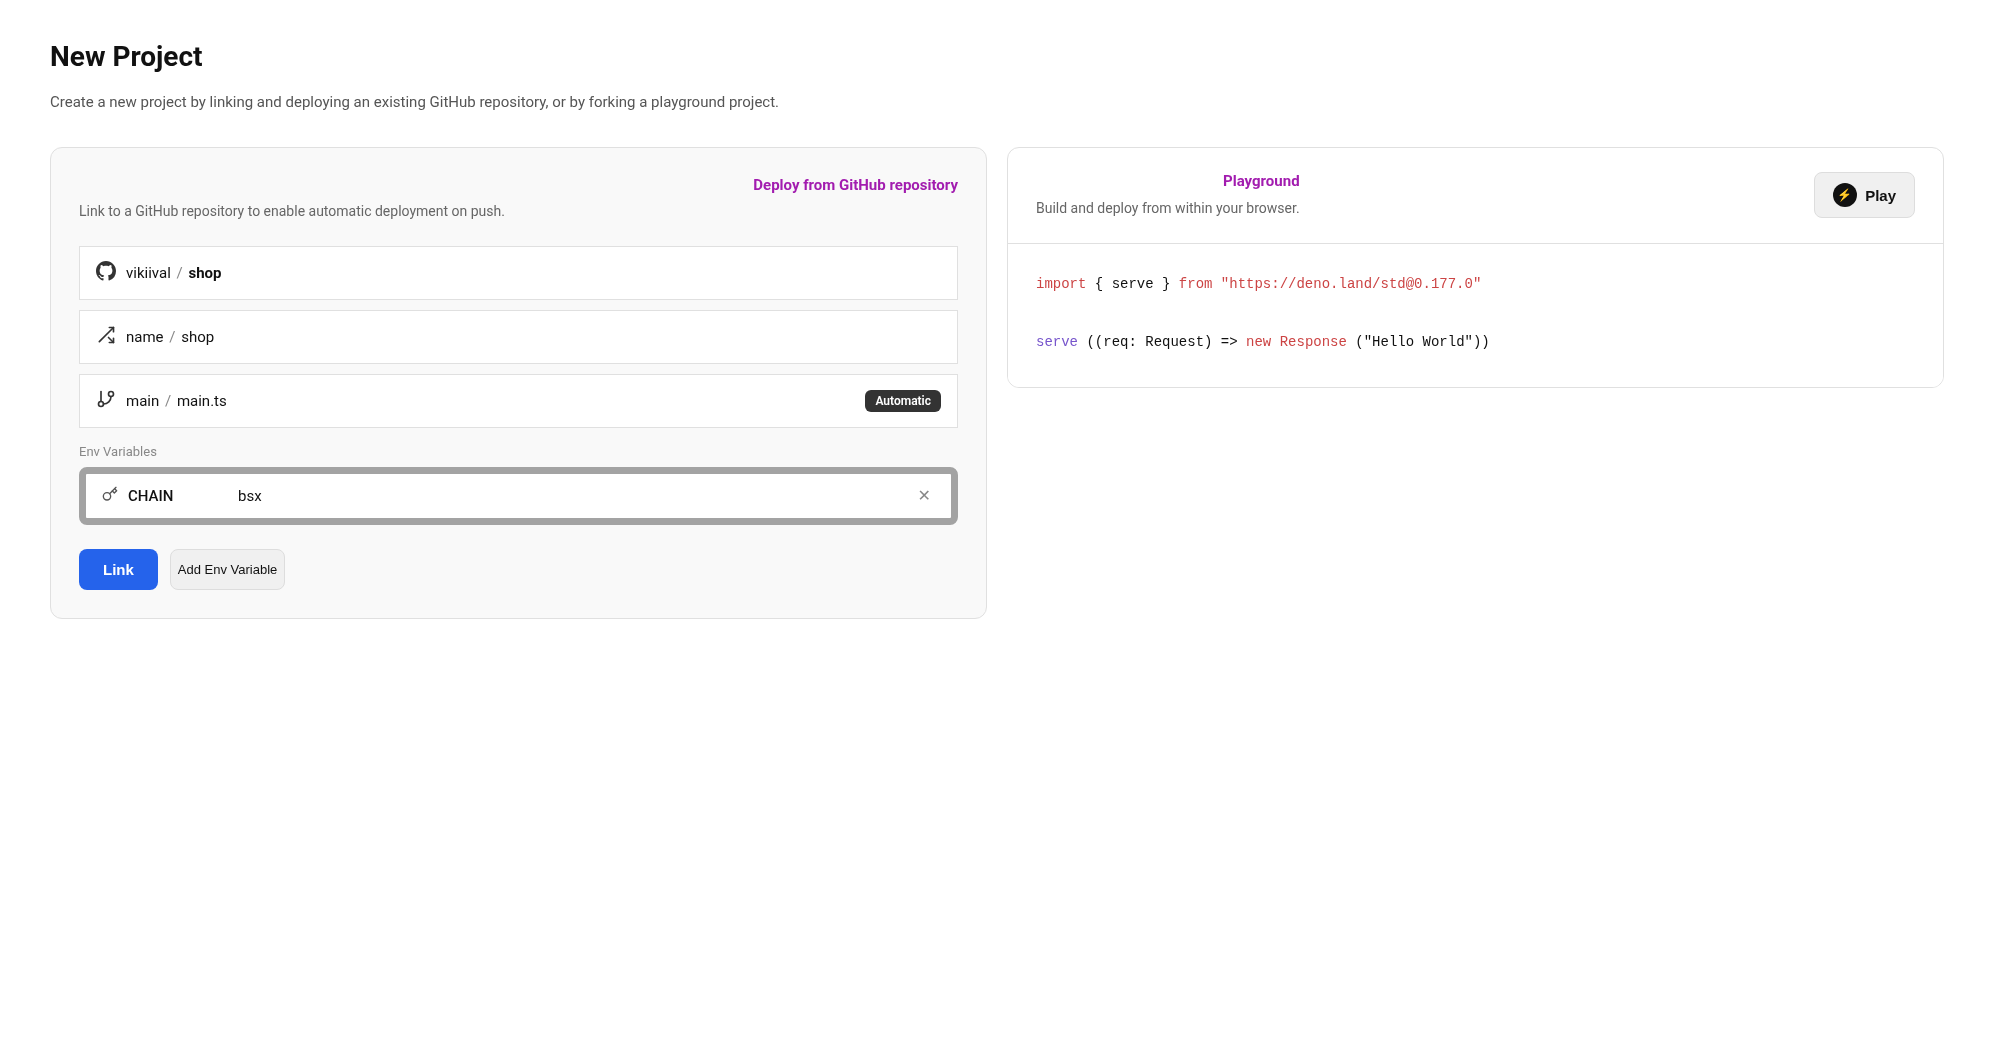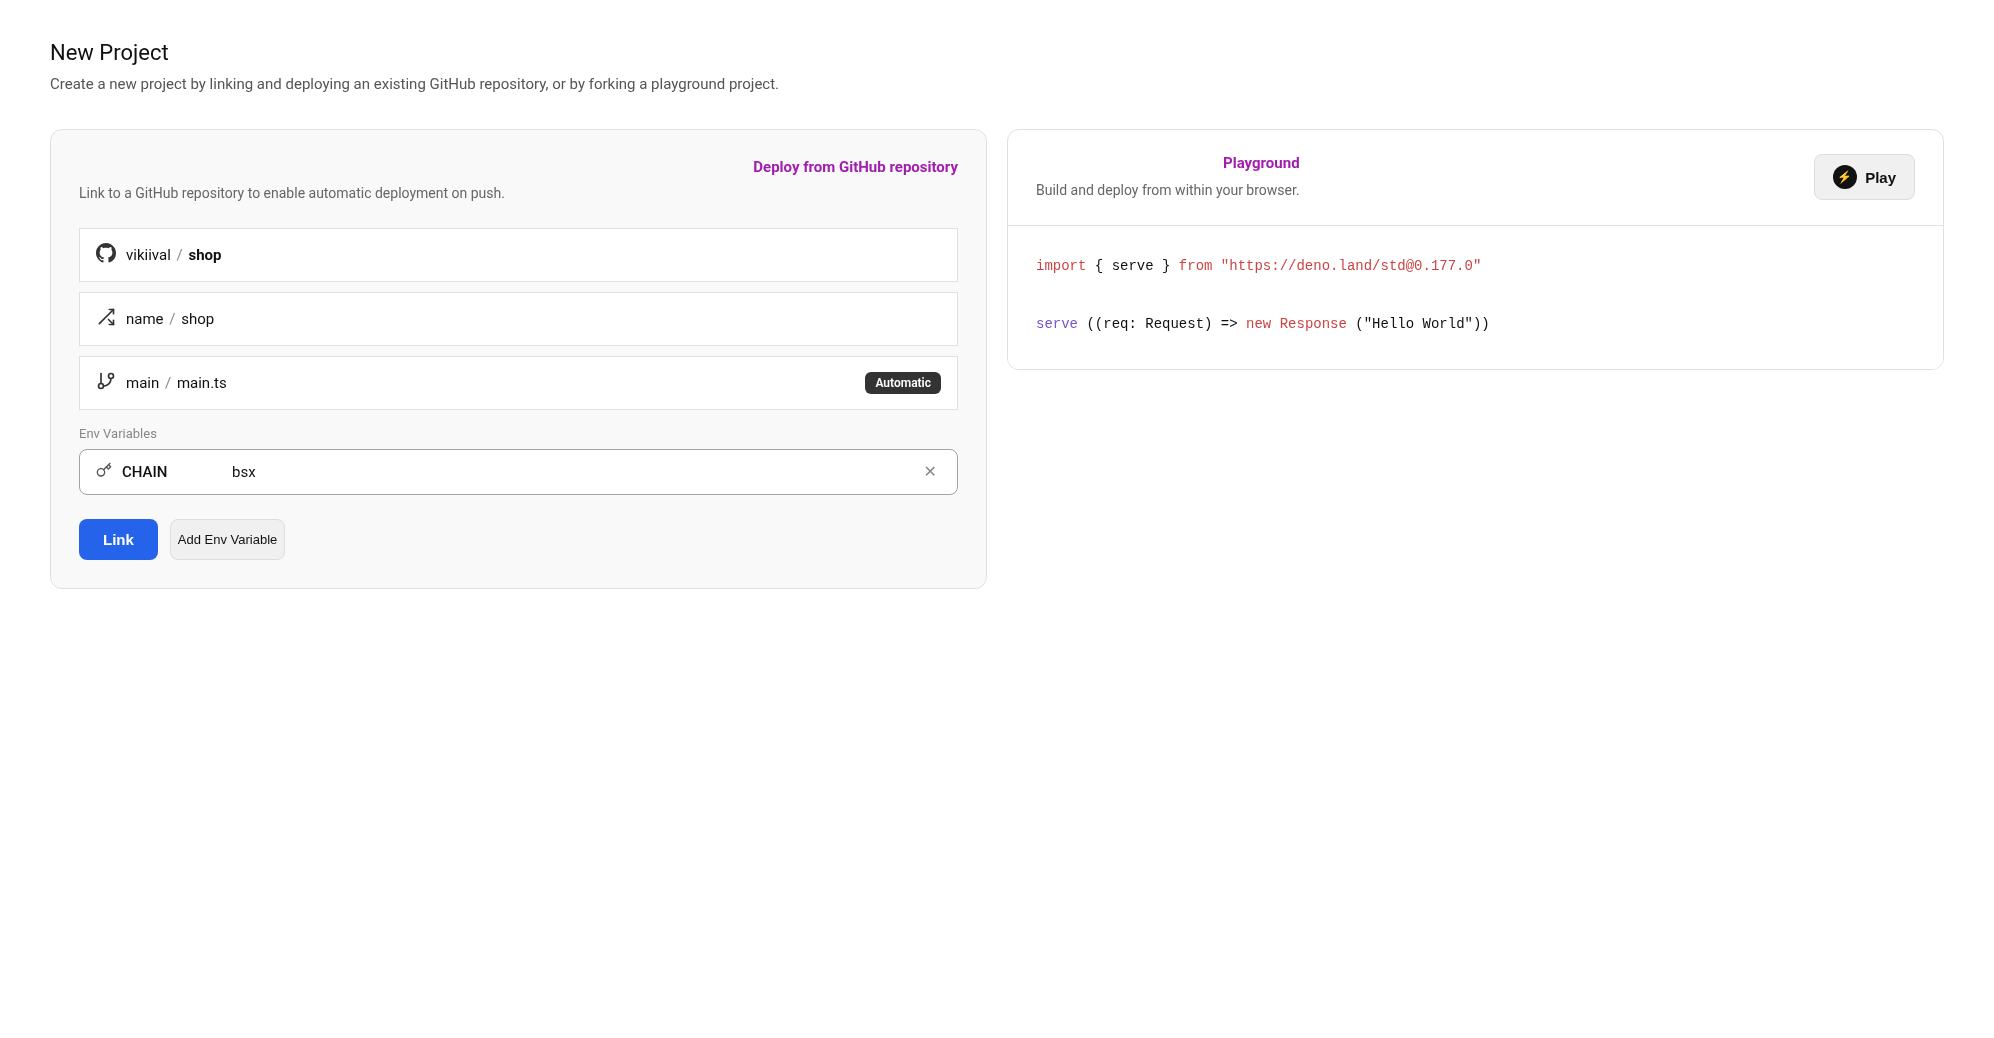--- a/index.html
+++ b/index.html
@@ -10,23 +10,23 @@
 
     body {
       font-family: -apple-system, BlinkMacSystemFont, "Segoe UI", Roboto, Helvetica, Arial, sans-serif;
       background: #ffffff;
       color: #111111;
       padding: 40px 50px;
       min-height: 100vh;
     }
 
     .page-title {
-      font-size: 22px;
-      font-weight: 400;
-      margin-bottom: 10px;
+      font-size: 28px;
+      font-weight: 700;
+      margin-bottom: 20px;
     }
 
     .page-subtitle {
       font-size: 15px;
       color: #555555;
       margin-bottom: 36px;
     }
 
     .main-grid {
       display: grid;
@@ -96,21 +96,21 @@
 
     .env-section-label {
       font-size: 13px;
       color: #888888;
       margin-bottom: 8px;
       margin-top: 16px;
     }
 
     .env-row {
       background: #ffffff;
-      border: 1px solid #a3a3a3;
+      border: 7px solid #a3a3a3;
       border-radius: 8px;
       padding: 12px 16px;
       display: flex;
       align-items: center;
       gap: 10px;
     }
 
     .env-key-icon {
       font-size: 16px;
       color: #555555;

